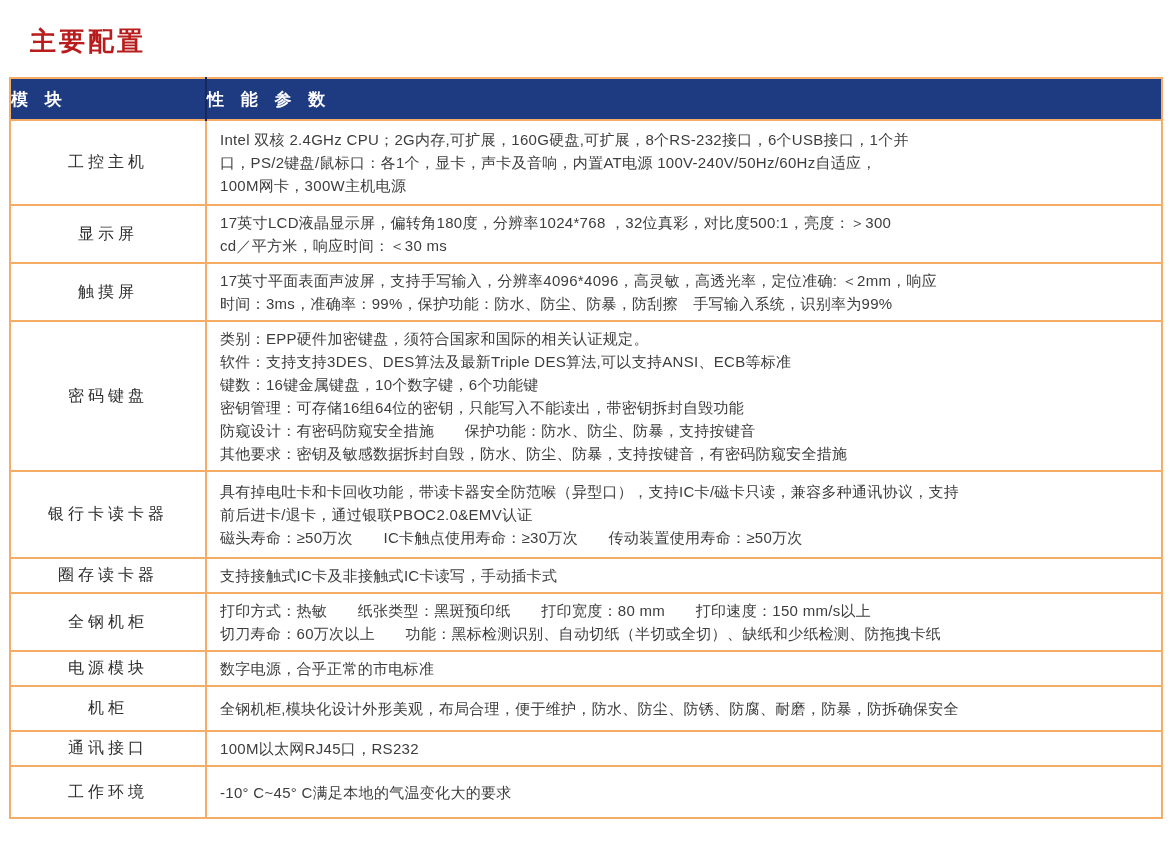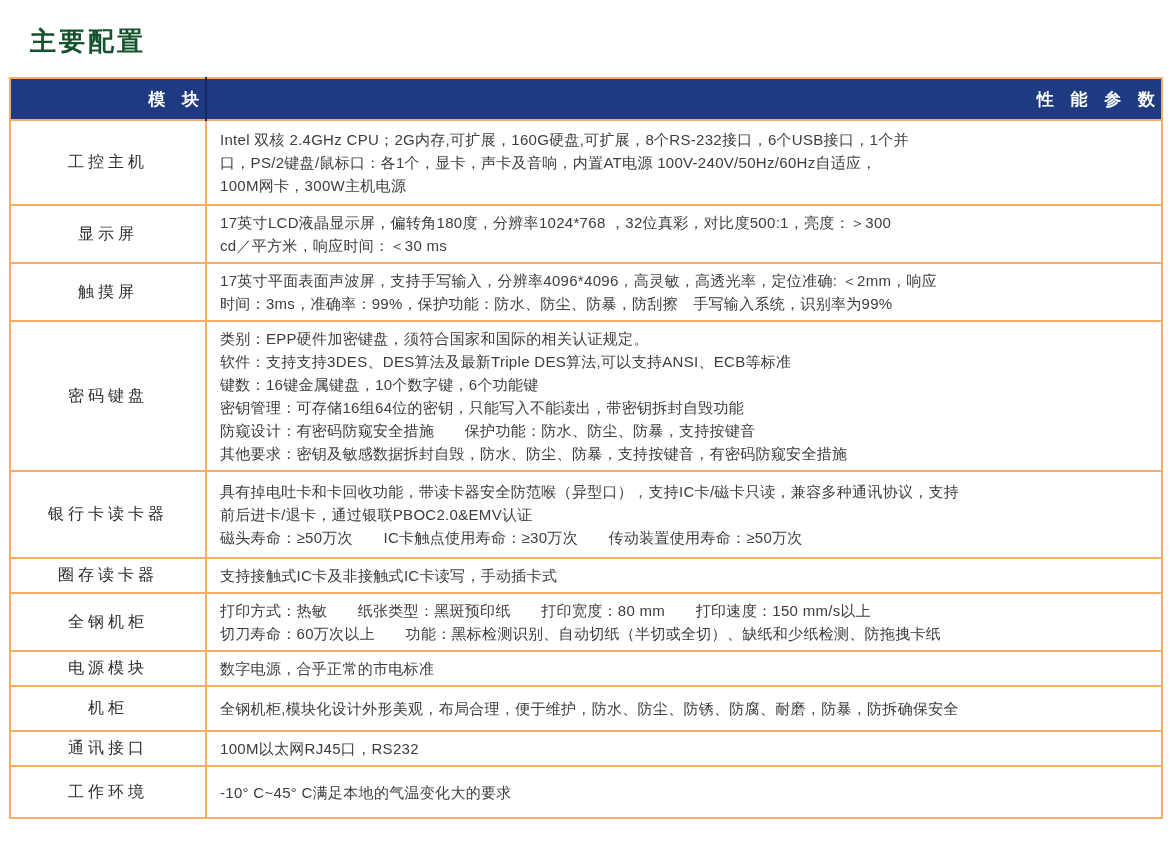--- a/index.html
+++ b/index.html
@@ -12,40 +12,40 @@
     width: 1170px;
     height: 861px;
     background: #ffffff;
     box-sizing: border-box;
     padding: 26px 7px 0 9px;
     overflow: hidden;
   }
   .page-title {
     font-size: 26px;
     font-weight: bold;
-    color: #14532d;
+    color: #b91c1c;
     letter-spacing: 3px;
     margin: 0 0 20px 21px;
     line-height: 1.2;
   }
   table.spec-table {
     border-collapse: collapse;
     width: 1154px;
     table-layout: fixed;
     border: 2px solid #f5ad66;
   }
   table.spec-table col.c-mod { width: 196px; }
   thead th {
     background: #1e3a80;
     color: #ffffff;
     font-size: 17px;
     font-weight: bold;
     letter-spacing: 6px;
     height: 40px;
-    text-align: right;
+    text-align: left;
     vertical-align: middle;
     border: none;
     padding: 0;
   }
   thead th.h-mod {
     border-right: 2px solid #16295c;
   }
   tbody td {
     border: 2px solid #f5ad66;
     vertical-align: middle;

